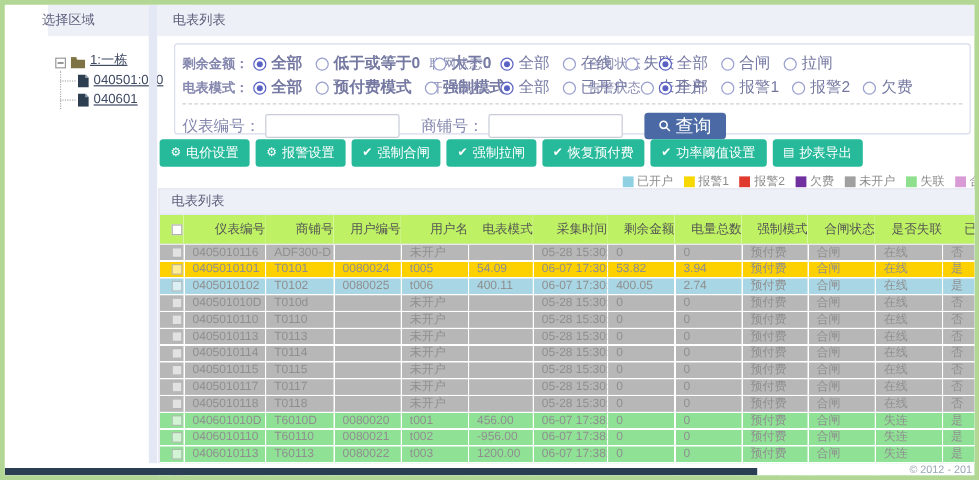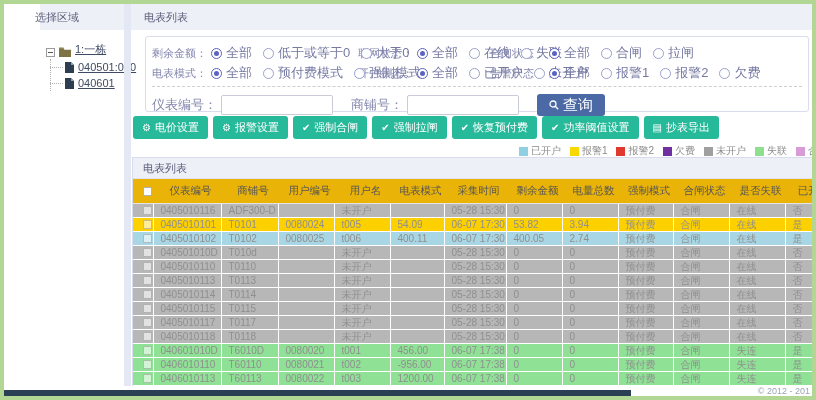--- a/index.html
+++ b/index.html
@@ -22,21 +22,21 @@
   .v-sep{position:absolute;left:120px;top:0;width:7px;height:100%;background:#e4e8f4;}
 
   
   .main{position:absolute;left:127px;top:0;right:0;height:100%;}
   .main-head{padding-left:13px;}
 
   .filter-panel{position:absolute;left:14px;top:32px;right:3px;height:76px;box-sizing:border-box;
     border:1px solid #d8dcec;border-radius:3px;background:#fff;padding:6px 6px 0 6px;}
   .f-row{display:flex;align-items:center;height:20px;}
   .f-group{display:flex;align-items:center;}
-  .f-row .f-group:nth-child(1){width:206px;}
+  .f-row .f-group:nth-child(1){width:206px;font-weight:bold;}
   .f-row .f-group:nth-child(2){width:132px;}
   .f-label{font-size:11px;color:#8487ae;margin-right:4px;white-space:nowrap;}
   .f-opt{display:inline-flex;align-items:center;margin-right:11px;font-size:13px;color:#7579a2;cursor:pointer;white-space:nowrap;}
   .radio{width:11px;height:11px;border-radius:50%;border:1px solid #9aa0cf;background:#fff;margin-right:4px;position:relative;box-sizing:border-box;flex:0 0 auto;}
   .radio.sel{border-color:#5a62c4;}
   .radio.sel::after{content:'';position:absolute;left:2px;top:2px;width:5px;height:5px;border-radius:50%;background:#5a62c4;}
   .dash{border-top:1px dashed #cfcfcf;margin:3px 0 7px;}
   .search-row{display:flex;align-items:center;}
   .search-row label{font-size:13px;color:#8487ae;margin-right:4px;white-space:nowrap;}
   .search-row input{width:112px;height:20px;border:1px solid #c9cbd8;border-radius:2px;margin-right:18px;
@@ -49,22 +49,22 @@
     color:#fff;border:none;border-radius:3px;font-size:11px;cursor:pointer;white-space:nowrap;}
   .tl-ic{font-size:10px;line-height:1;}
 
   .legend{position:absolute;right:-16px;top:140px;display:flex;gap:9px;align-items:center;white-space:nowrap;}
   .lg-item{display:inline-flex;align-items:center;gap:3px;font-size:10px;color:#8b8b8b;}
   .lg-chip{width:9px;height:9px;display:inline-block;flex:0 0 auto;}
 
   .table-panel{position:absolute;left:1px;top:153px;width:712px;background:#fff;border:1px solid #d8dcec;}
   .table-title{height:20px;line-height:20px;background:#eef0f8;color:#5b5e79;font-size:11px;padding-left:10px;border-bottom:1px solid #e2e5f1;}
   table{border-collapse:collapse;table-layout:fixed;width:702px;}
-  thead th{height:24px;font-size:10.5px;color:#555;text-align:center;padding:0 0 0 7px;font-weight:normal;
-    border-bottom:1px solid #e4e4e4;background:#eab308;white-space:nowrap;overflow:hidden;}
+  thead th{height:24px;font-size:10.5px;color:#555;text-align:right;padding:0 0 0 7px;font-weight:normal;
+    border-bottom:1px solid #e4e4e4;background:#bef264;white-space:nowrap;overflow:hidden;}
   tbody td{height:13px;line-height:13px;font-size:10px;color:#8f8f8f;padding:0 0 0 7px;white-space:nowrap;overflow:hidden;
     border-right:1px solid rgba(255,255,255,.35);border-bottom:1px solid rgba(255,255,255,.45);}
   .cb{width:9px;height:9px;box-sizing:border-box;border:1px solid #b0b0b0;background:#fff;margin-left:3px;cursor:pointer;}
   tbody .cb{background:rgba(255,255,255,.6);border-color:rgba(110,110,110,.4);}
 
   .footer{position:absolute;left:0;bottom:0;width:100%;height:10px;background:#fff;z-index:5;}
   .dark-strip{position:absolute;left:0;top:4px;width:627px;height:6px;}
   .copyright{position:absolute;right:2px;top:0;font-size:9px;color:#9aa7b5;white-space:nowrap;}
 </style>
 </head>

